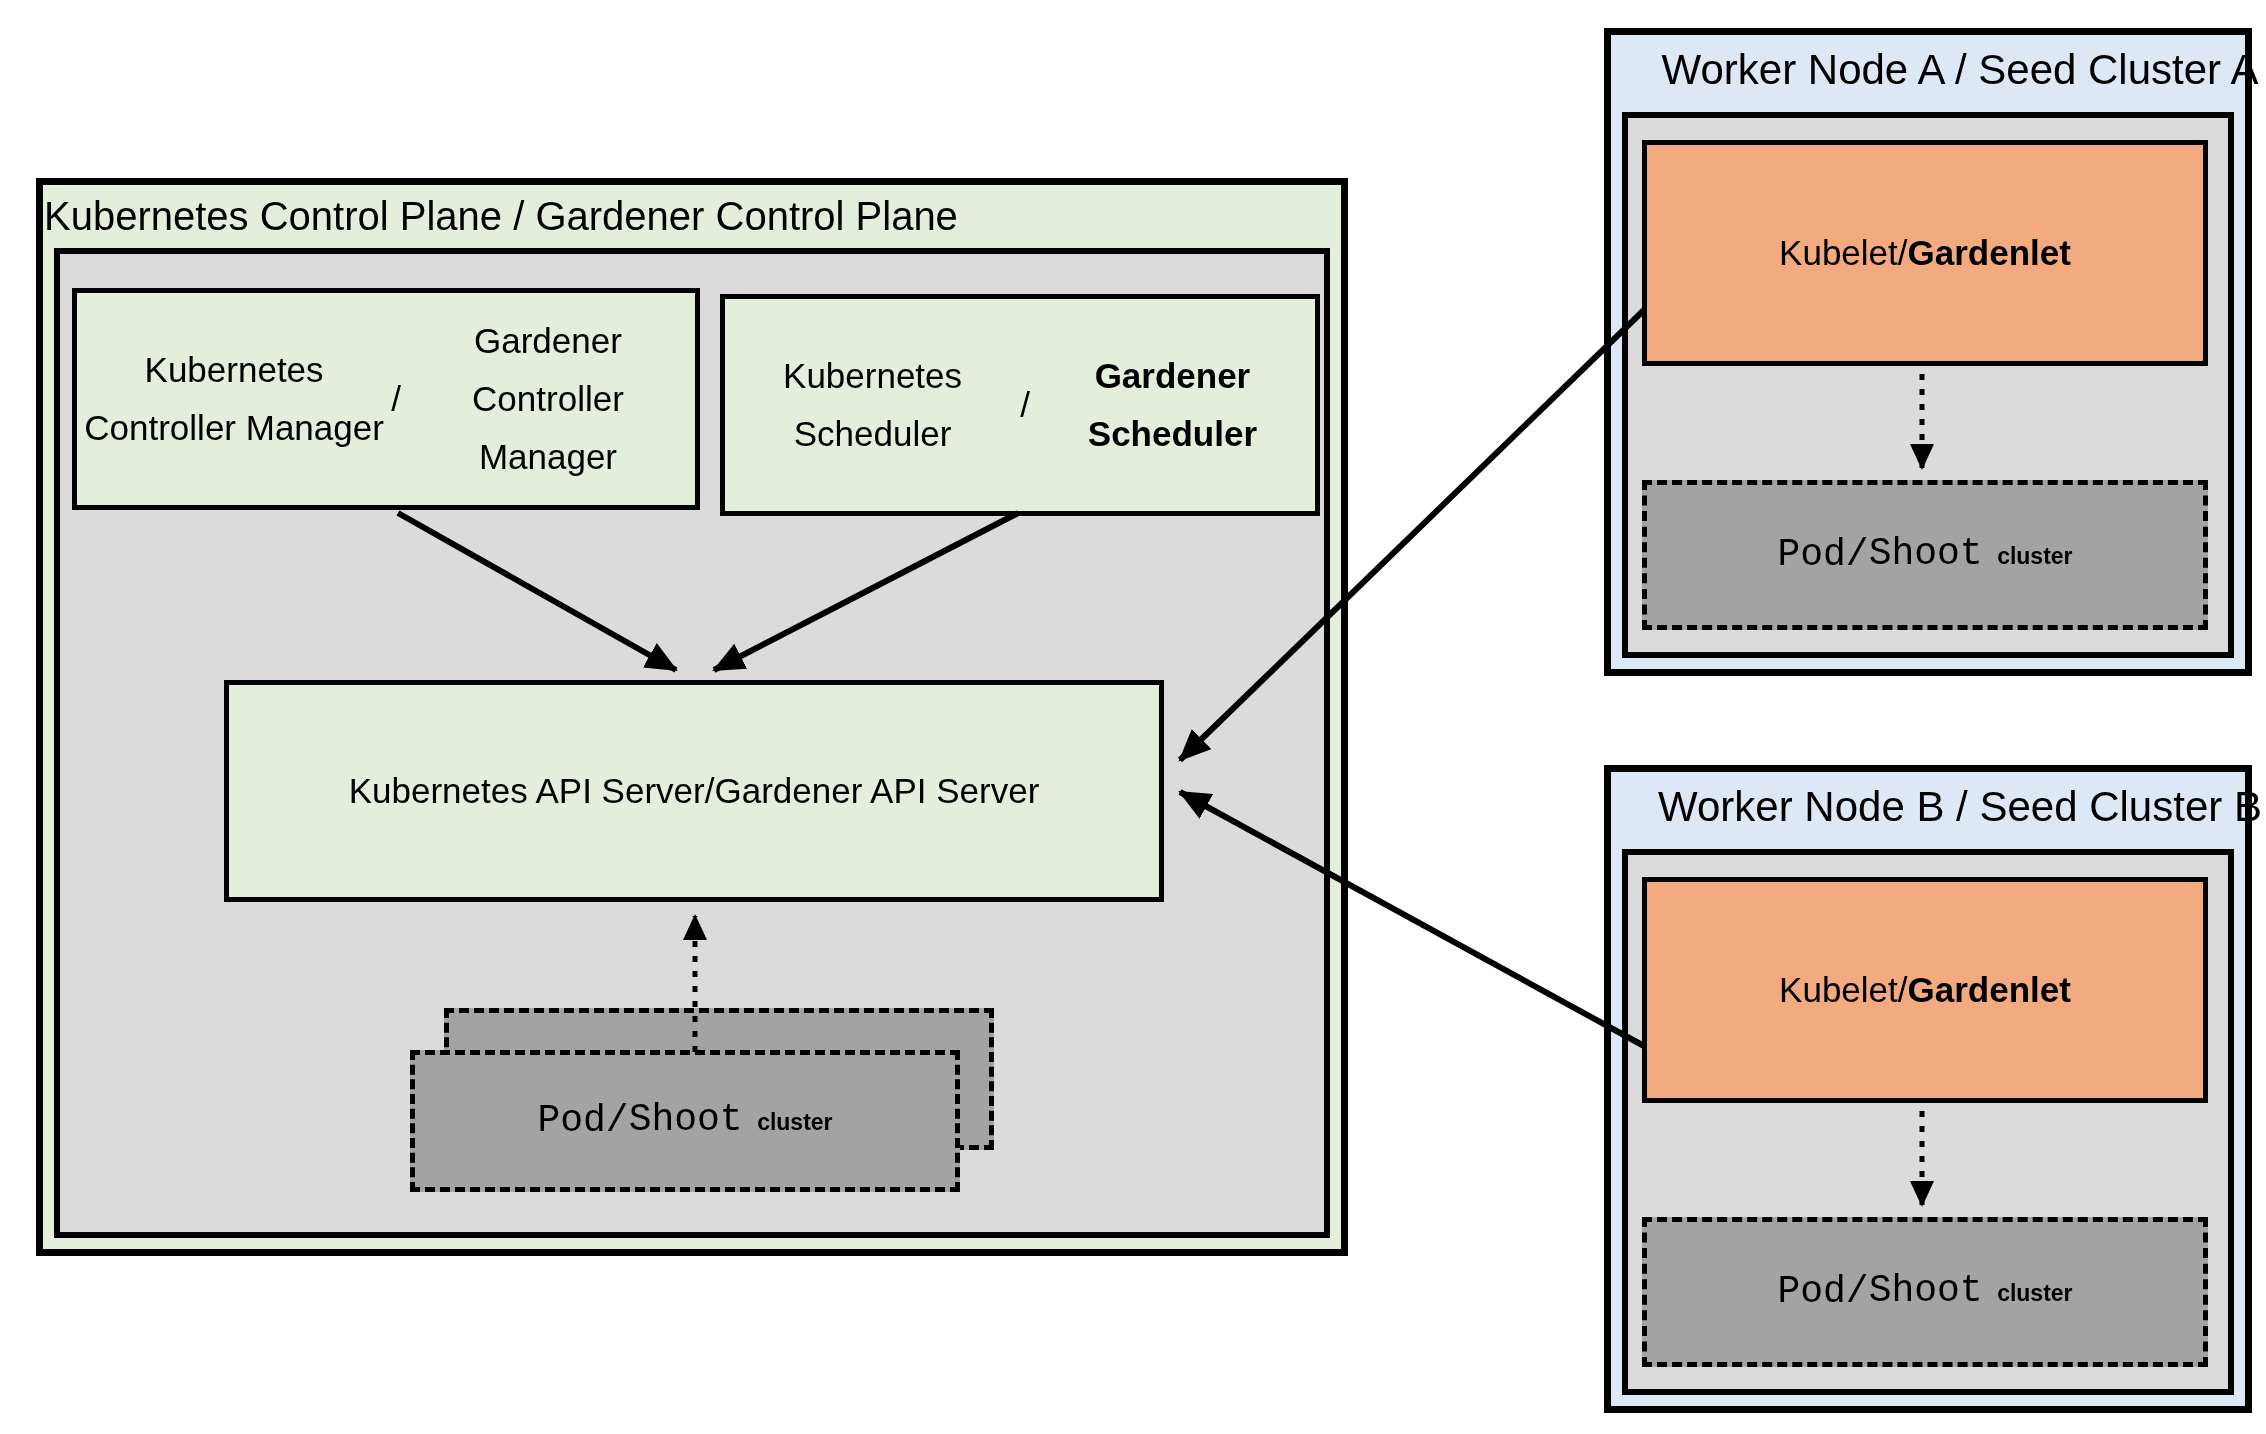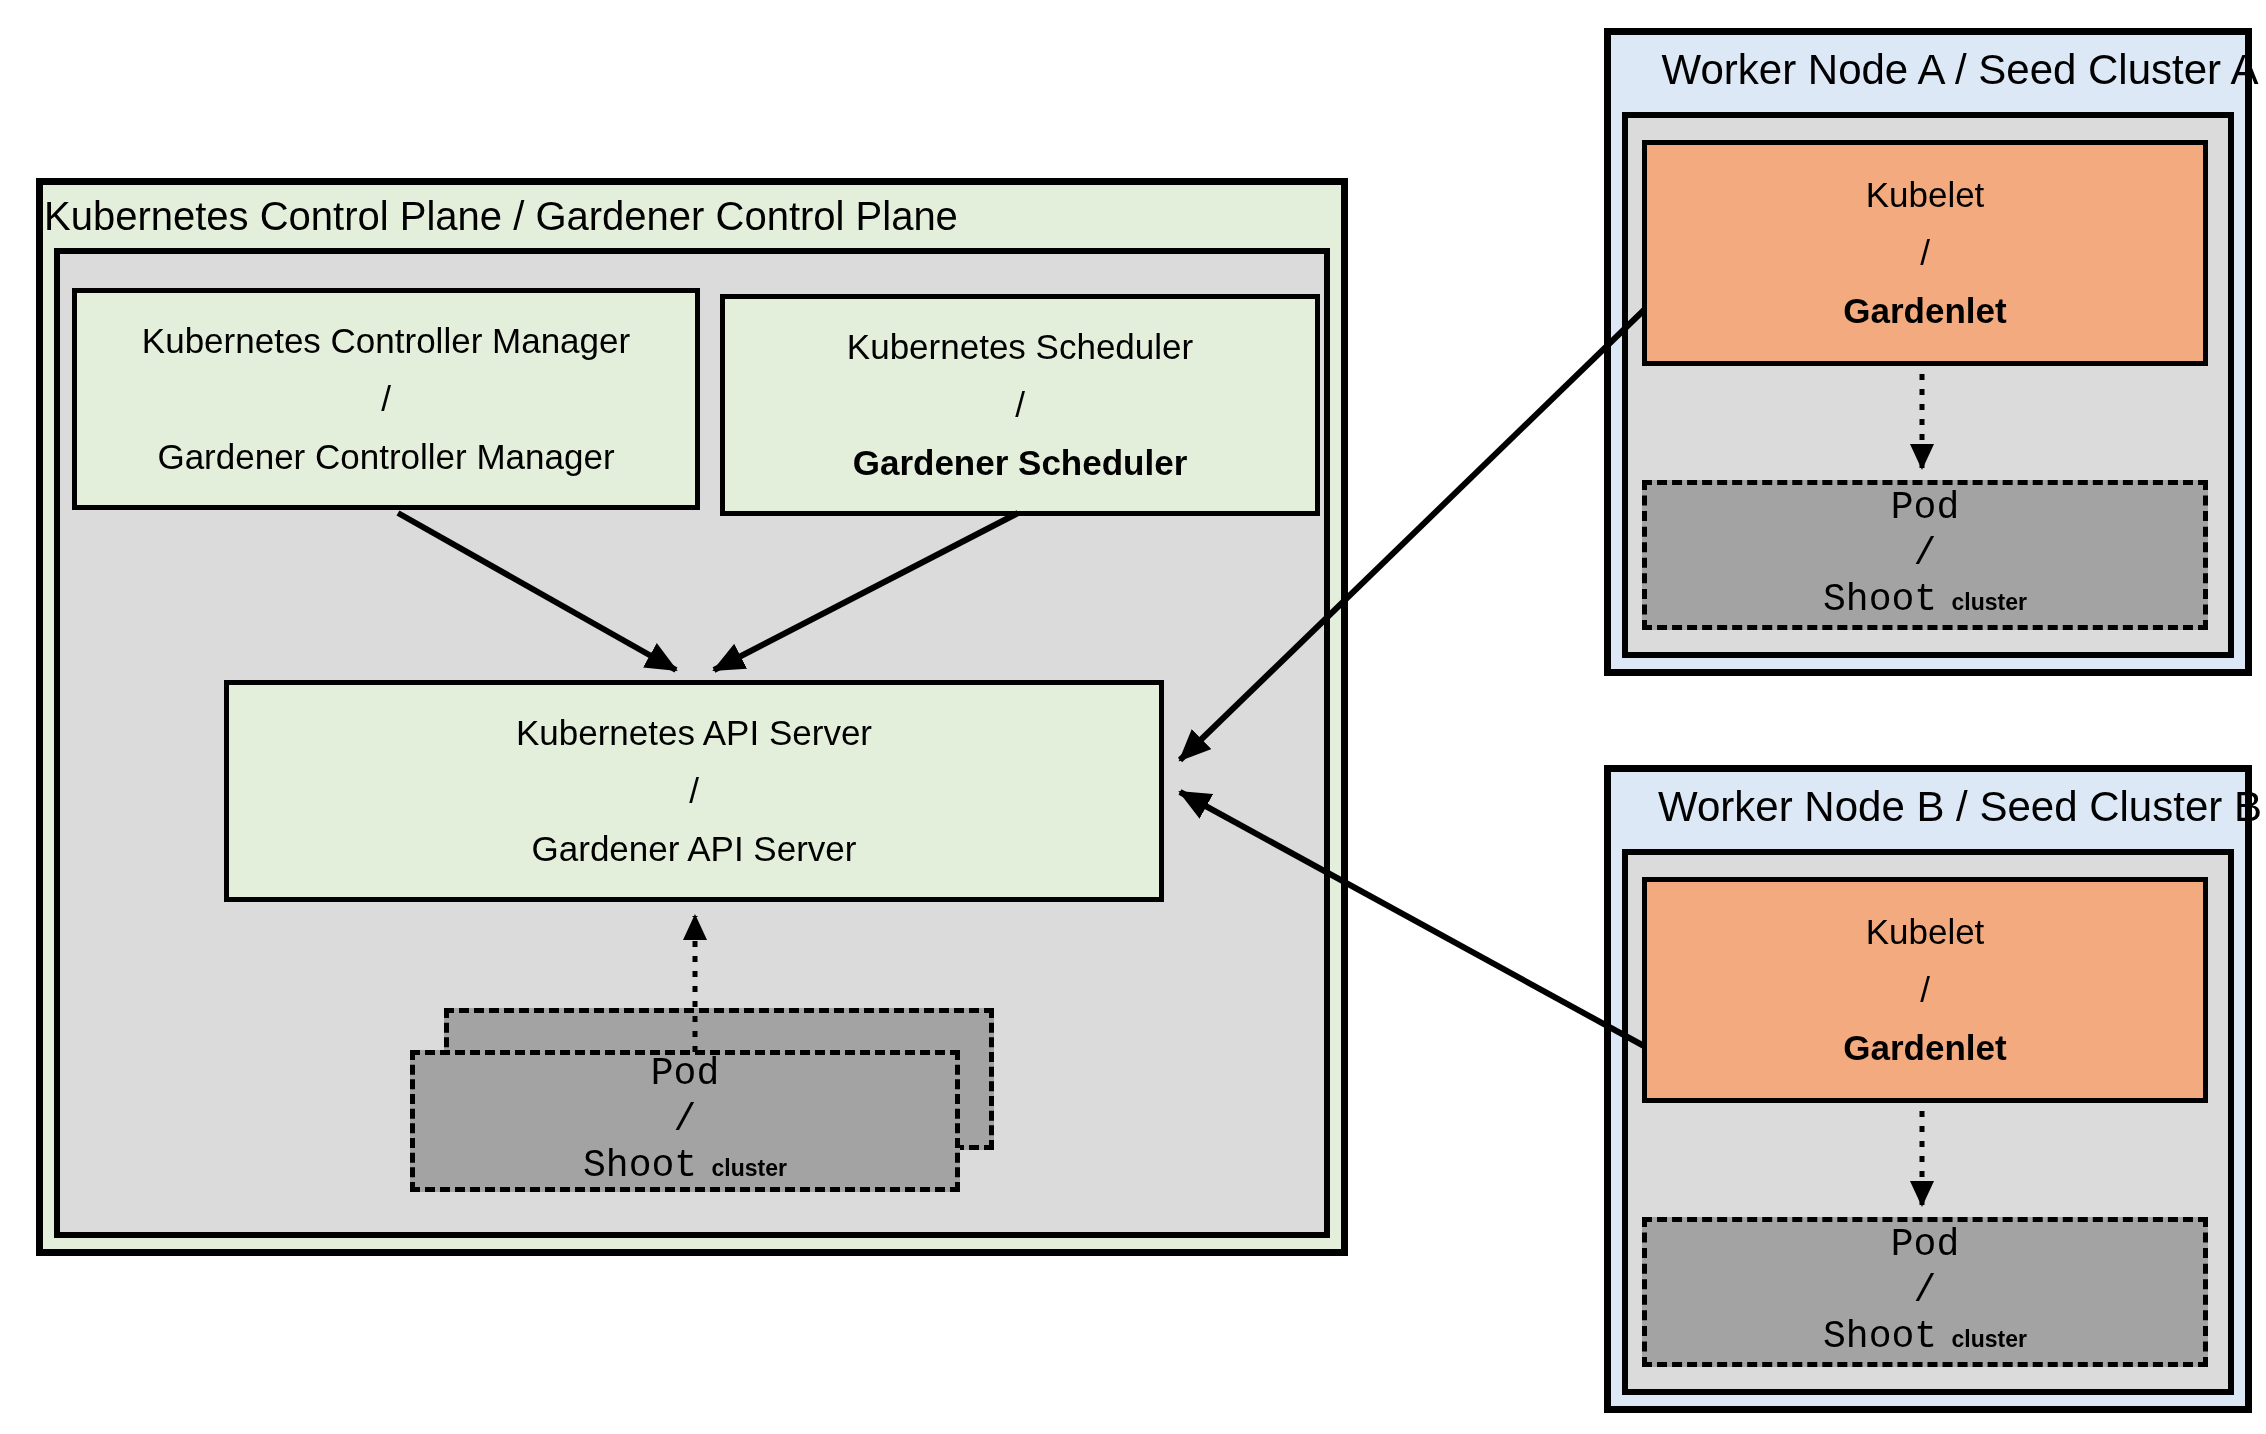--- a/index.html
+++ b/index.html
@@ -53,21 +53,21 @@
   .worker-title {
     color: #000;
     font-size: 42px;
     line-height: 72px;
     text-align: center;
     white-space: nowrap;
     margin-left: 32px;
   }
   .centered-label {
     display: flex;
-    flex-direction: column;
+    flex-direction: row;
     align-items: center;
     justify-content: center;
     text-align: center;
     color: #000;
   }
   .centered-label .ln { font-size: 35px; line-height: 58px; }
   .centered-label .ln.bold { font-weight: bold; }
   .pod-label .ln { font-size: 38px; line-height: 46px; font-family: "Liberation Mono", monospace; }
   .pod-label .mixed { font-family: "Liberation Mono", monospace; }
   .pod-label .mono { font-family: "Liberation Mono", monospace; margin-right: 0.38em; margin-top: 17px; }

